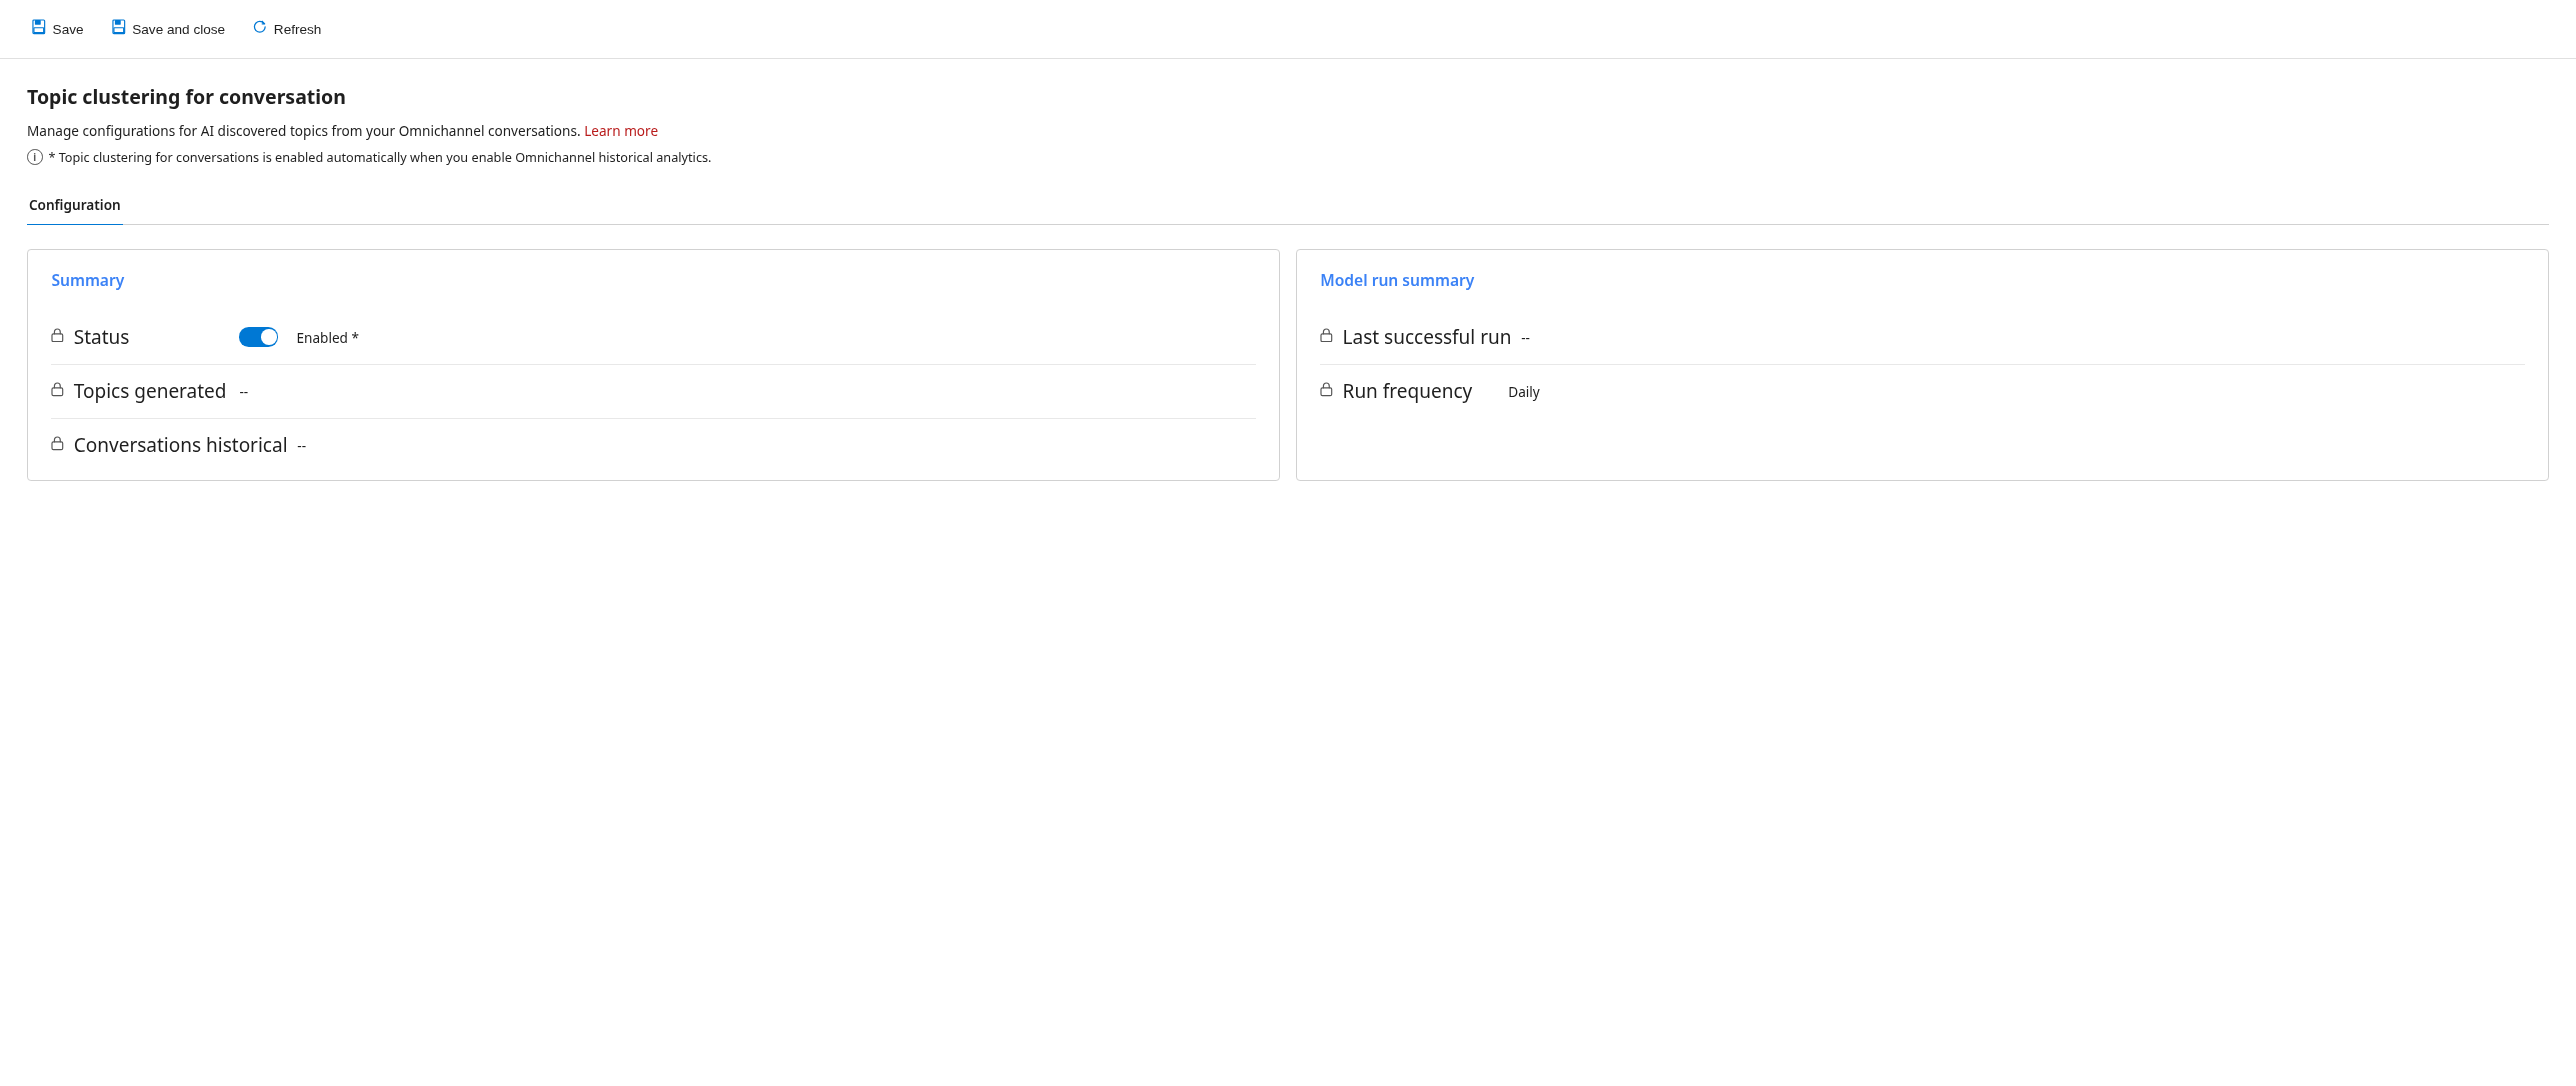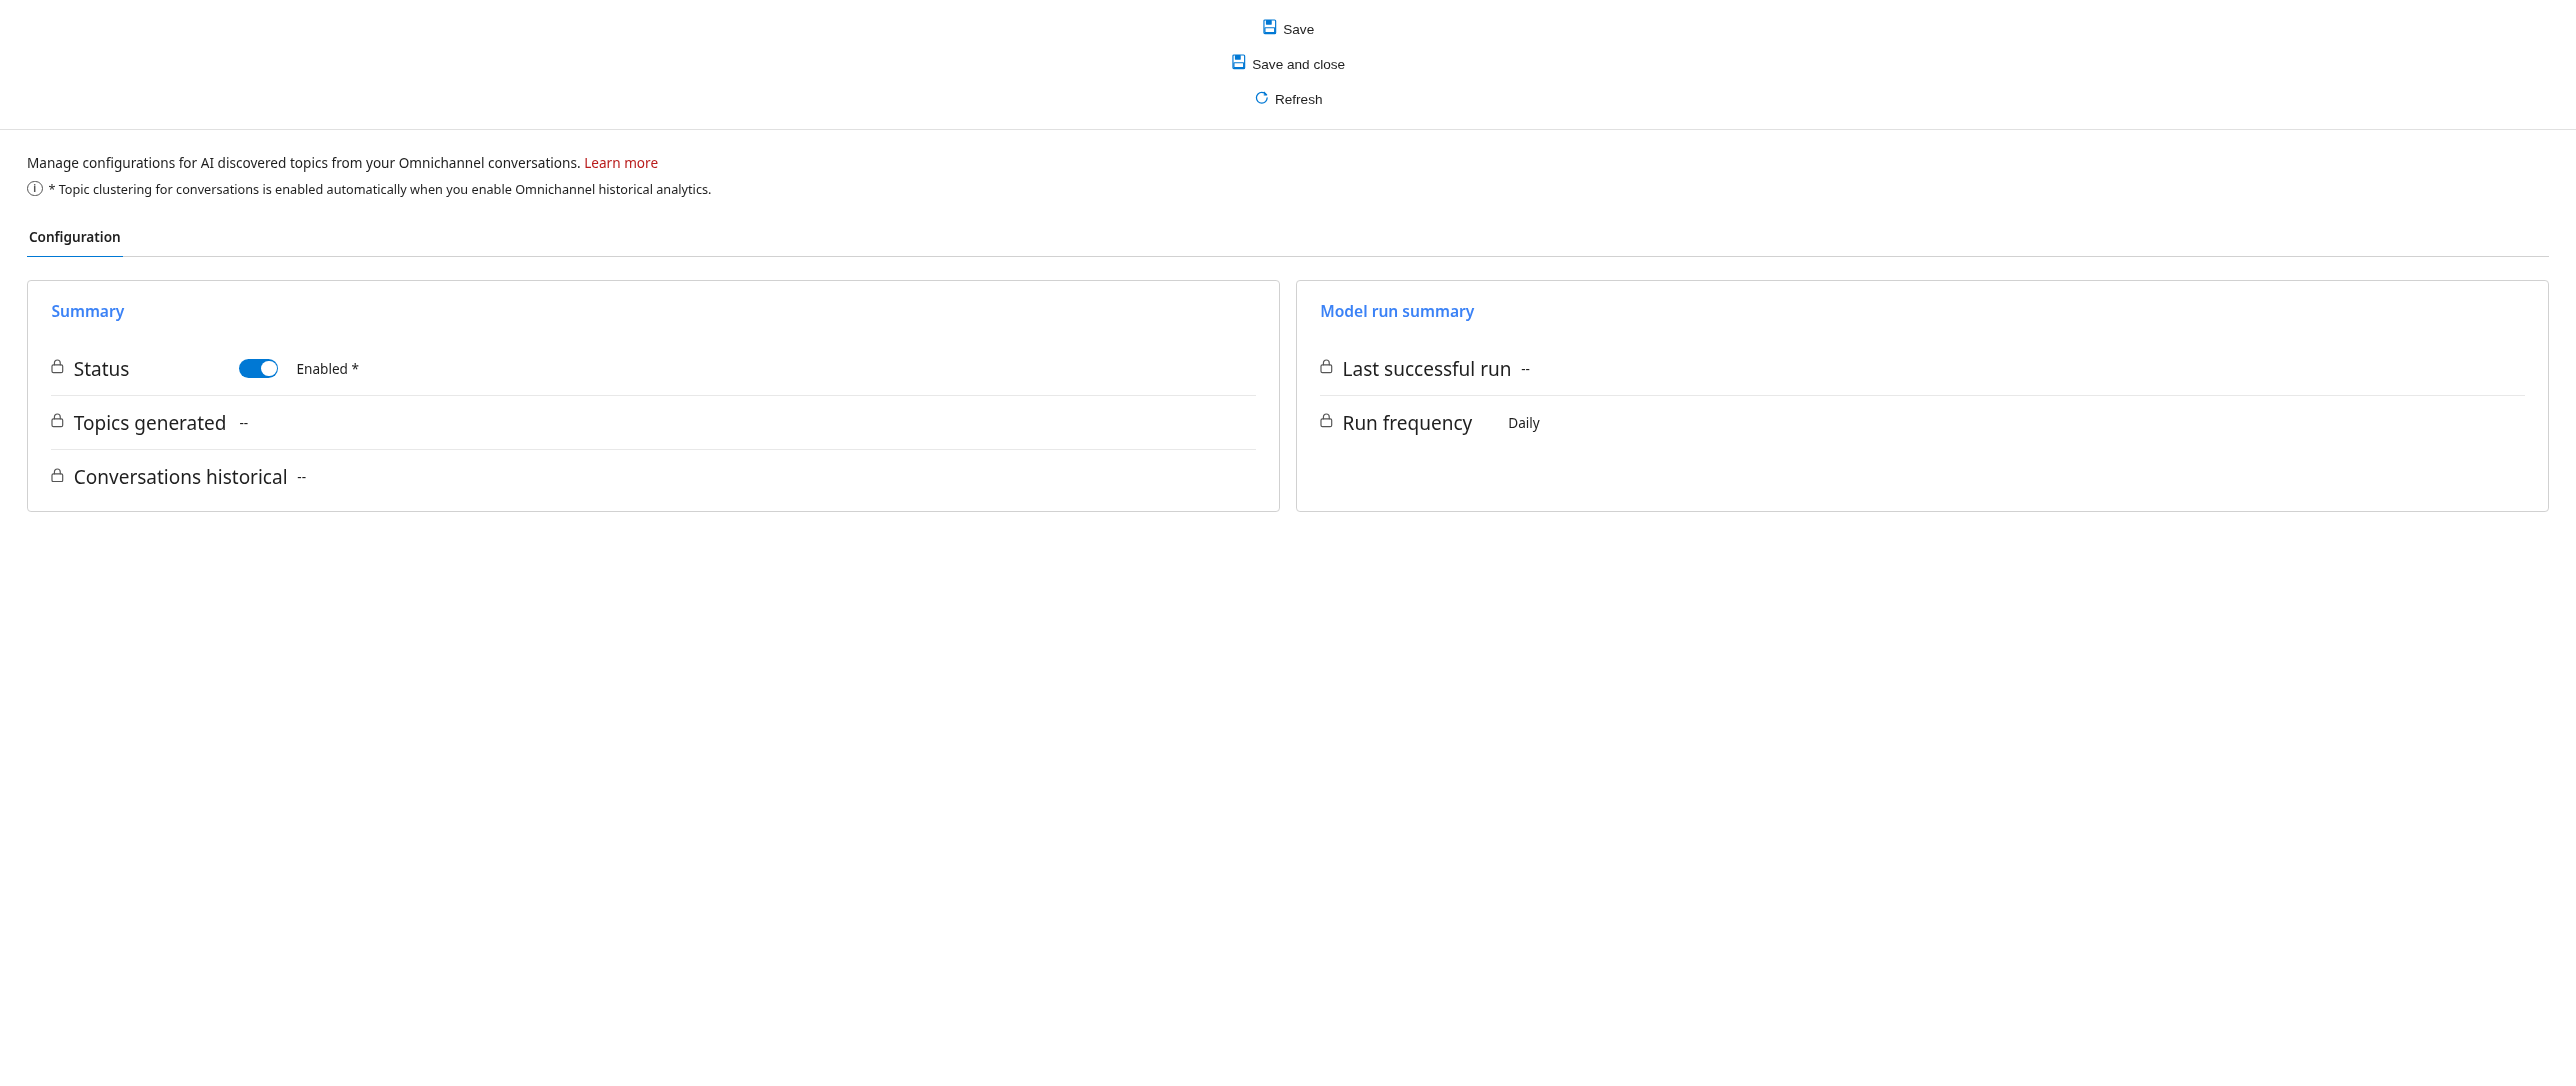--- a/index.html
+++ b/index.html
@@ -15,21 +15,20 @@
       font-size: 13.6px;
     }
 
     
     .toolbar {
       display: flex;
       align-items: center;
       gap: 3.9px;
       padding: 13.6px 19.5px;
       border-bottom: 1px solid #e0e0e0;
-      flex-direction: column;
     }
 
     .toolbar-btn {
       display: flex;
       align-items: center;
       gap: 5.8px;
       padding: 5.8px 11.7px;
       background: transparent;
       border: none;
       cursor: pointer;
@@ -233,20 +232,21 @@
         <path d="M13.5 8A5.5 5.5 0 1 1 8 2.5c1.8 0 3.4.87 4.4 2.2" stroke="#0078d4" stroke-width="1.3" fill="none" stroke-linecap="round"></path>
         <polyline points="10,2 13,5 10,5" fill="none" stroke="#0078d4" stroke-width="1.3" stroke-linejoin="round"></polyline>
       </svg>
     </span>
     <span>Refresh</span>
   </button>
 </div>
 
 <div class="page-content">
 
+  <h1 class="page-title">Topic clustering for conversation</h1>
 
   <p class="page-description">
     <span>Manage configurations for AI discovered topics from your Omnichannel conversations.</span>
     <a href="#">Learn more</a>
   </p>
 
   <div class="info-row">
     <span class="info-icon">i</span>
     <span>* Topic clustering for conversations is enabled automatically when you enable Omnichannel historical analytics.</span>
   </div>

